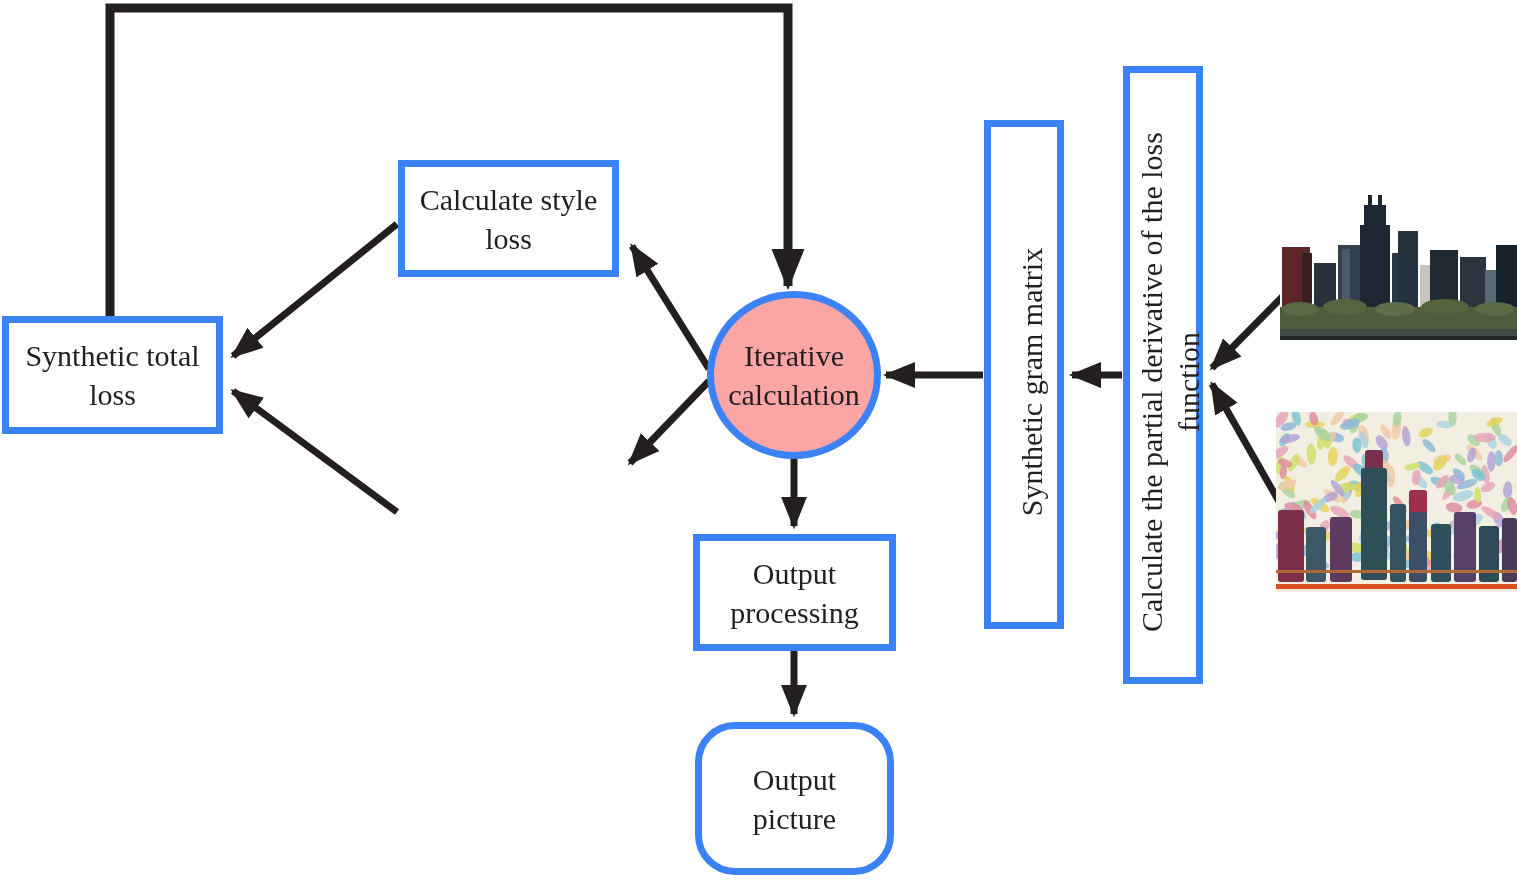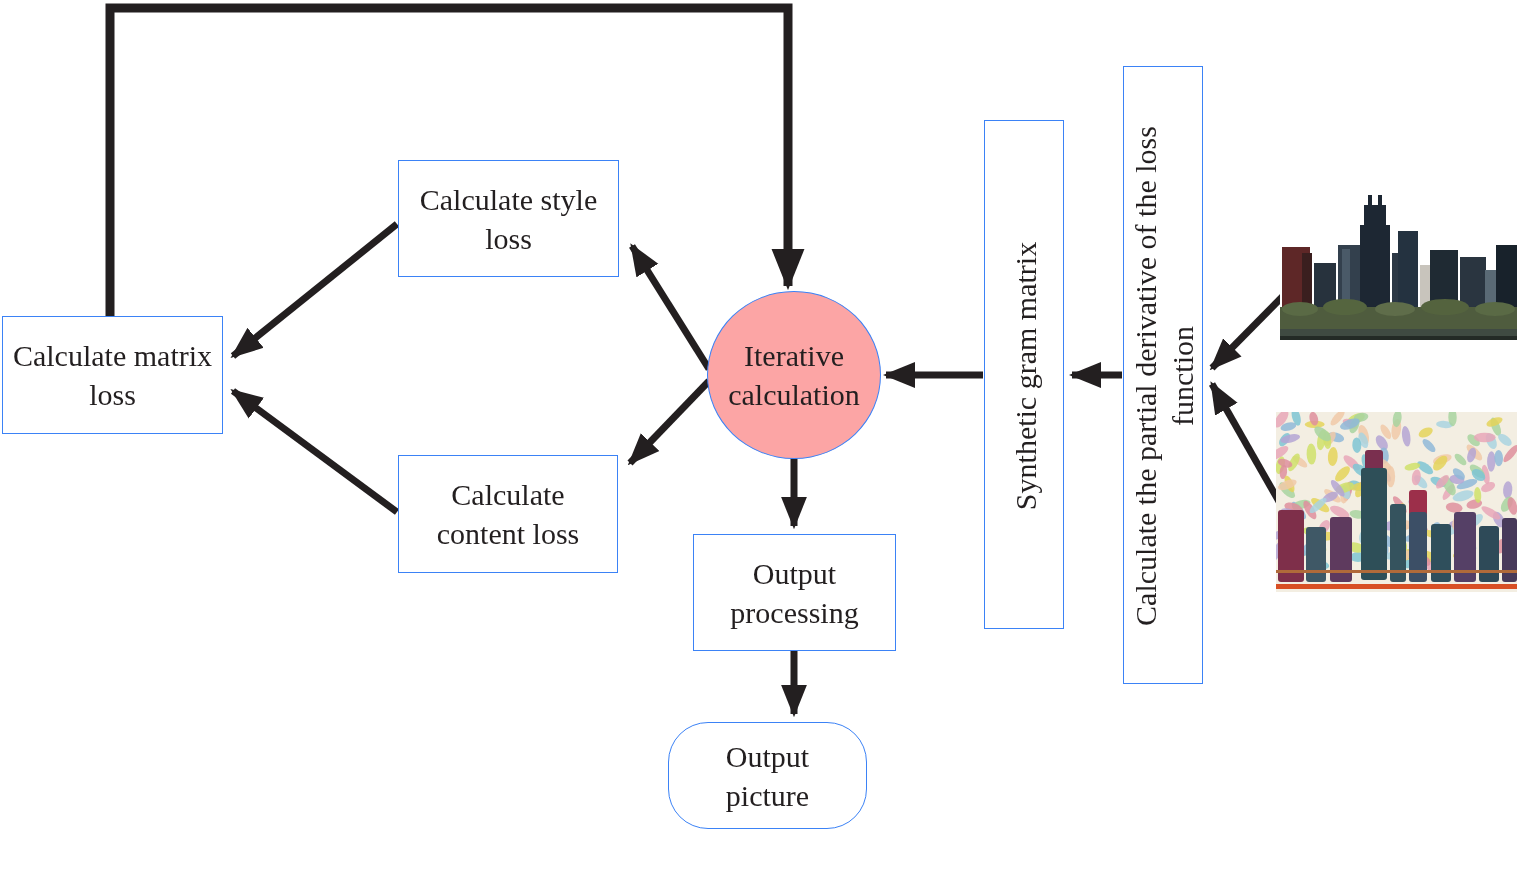--- a/index.html
+++ b/index.html
@@ -1,21 +1,21 @@
 <!DOCTYPE html>
 <html><head>
 <meta charset="utf-8">
 <style>
   html,body{margin:0;padding:0;background:#ffffff;}
   #canvas{
     position:relative;width:1517px;height:882px;background:#ffffff;overflow:hidden;
     font-family:"Liberation Serif","DejaVu Serif",serif;color:#231f20;
   }
   .node{
-    position:absolute;border:1px solid #3b82f6;background:#ffffff;
+    position:absolute;border:7px solid #3b82f6;background:#ffffff;
     display:flex;align-items:center;justify-content:center;text-align:center;
     font-size:30px;line-height:1.3;box-sizing:border-box;
   }
   .node .lbl{display:block;}
   #node-iterative{border-radius:50%;background:#fca5a5;}
   #node-output{border-radius:40px;}
   .vnode{overflow:visible;}
   .vlabel{
     position:absolute;display:flex;align-items:center;justify-content:center;
     text-align:center;transform:rotate(-90deg);font-size:30px;line-height:1.25;
@@ -43,40 +43,37 @@
     <line x1="397" y1="512" x2="233" y2="391" stroke="#231f20" stroke-width="7" marker-end="url(#ah)"></line>
     <line x1="794" y1="456" x2="794" y2="526" stroke="#231f20" stroke-width="7" marker-end="url(#ah)"></line>
     <line x1="794" y1="651" x2="794" y2="714" stroke="#231f20" stroke-width="7" marker-end="url(#ah)"></line>
     <line x1="983" y1="375" x2="886" y2="375" stroke="#231f20" stroke-width="7" marker-end="url(#ah)"></line>
     <line x1="1122" y1="375" x2="1072" y2="375" stroke="#231f20" stroke-width="7" marker-end="url(#ah)"></line>
     <line x1="1287" y1="292" x2="1212" y2="368" stroke="#231f20" stroke-width="7" marker-end="url(#ah)"></line>
     <line x1="1281" y1="505" x2="1212" y2="384" stroke="#231f20" stroke-width="7" marker-end="url(#ah)"></line>
   </svg>
 
   <div class="node" id="node-total" style="left:2px;top:316px;width:221px;height:118px;">
-    <span class="lbl" style="width:210px;">Calculate matrix loss</span>
+    <span class="lbl" style="width:210px;">Synthetic total loss</span>
   </div>
 
   <div class="node" id="node-style" style="left:398px;top:160px;width:221px;height:117px;">
     <span class="lbl" style="width:210px;">Calculate style loss</span>
   </div>
 
-  <div class="node" id="node-content" style="left:398px;top:455px;width:220px;height:118px;">
-    <span class="lbl" style="width:180px;">Calculate content loss</span>
-  </div>
 
   <div class="node" id="node-iterative" style="left:707px;top:291px;width:174px;height:168px;">
     <span class="lbl" style="width:160px;">Iterative calculation</span>
   </div>
 
   <div class="node" id="node-filter" style="left:693px;top:534px;width:203px;height:117px;">
     <span class="lbl" style="width:190px;">Output processing</span>
   </div>
 
-  <div class="node" id="node-output" style="left:668px;top:722px;width:199px;height:107px;">
+  <div class="node" id="node-output" style="left:695px;top:722px;width:199px;height:153px;">
     <span class="lbl" style="width:150px;">Output picture</span>
   </div>
 
   <div class="node vnode" style="left:984px;top:120px;width:80px;height:509px;">
     <div class="vlabel" style="width:509px;height:80px;left:-214.5px;top:214.5px;">
       <span>Synthetic gram matrix</span>
     </div>
   </div>
 
   <div class="node vnode" style="left:1123px;top:66px;width:80px;height:618px;">

